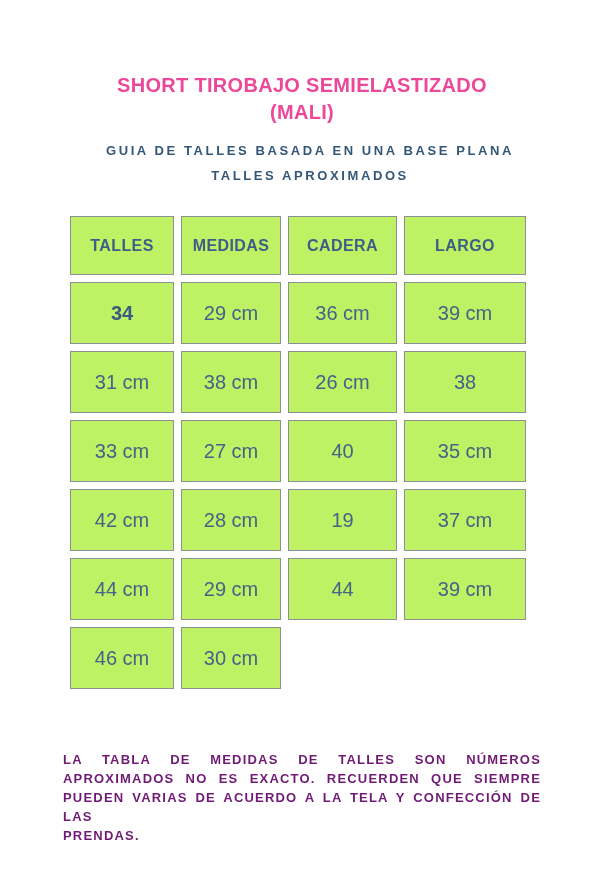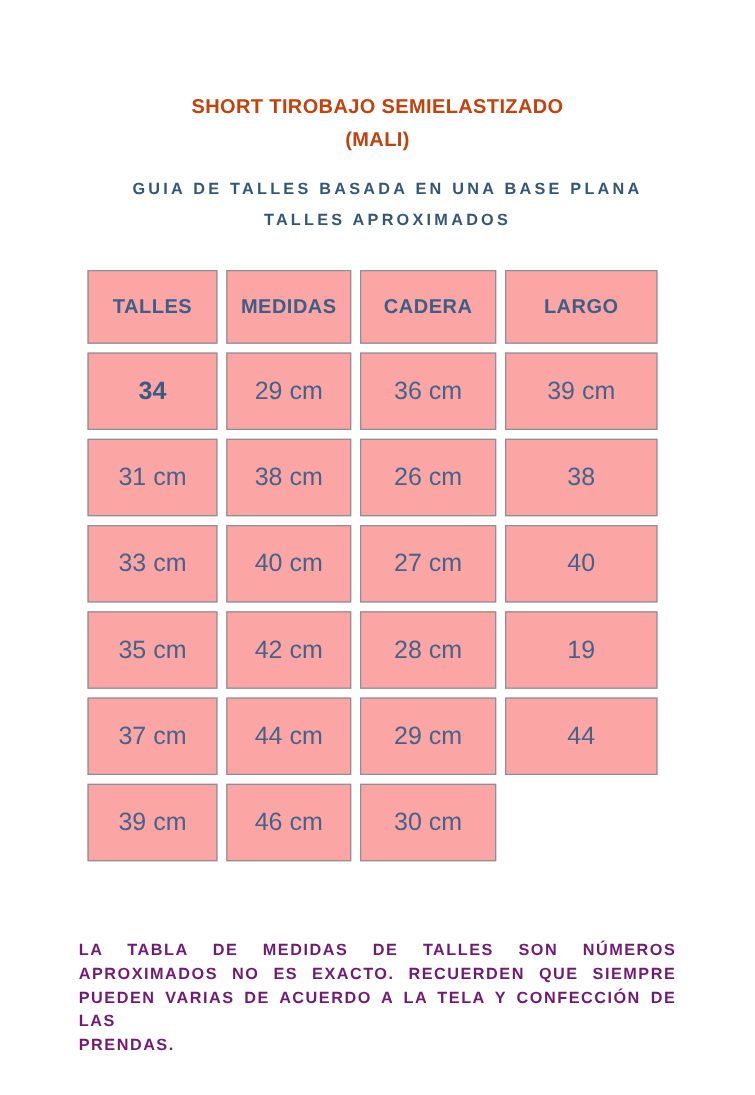--- a/index.html
+++ b/index.html
@@ -13,22 +13,22 @@
     overflow: hidden;
   }
 
   
   .title {
     position: absolute;
     top: 72px;
     left: 0;
     width: 604px;
     text-align: center;
-    color: #c2410c;
-    font-size: 16px;
+    color: #ec4899;
+    font-size: 20px;
     font-weight: 700;
     line-height: 27px;
     letter-spacing: 0.3px;
   }
   .title span { display: block; }
   .subtitle {
     position: absolute;
     top: 138px;
     left: 0;
     width: 604px;
@@ -47,21 +47,21 @@
     position: absolute;
     top: 216px;
     left: 70px;
     display: grid;
     grid-template-columns: 104px 100px 109px 122px;
     grid-template-rows: 59px repeat(6, 62px);
     column-gap: 7px;
     row-gap: 7px;
   }
   .cell {
-    background: #fca5a5;
+    background: #bef264;
     border: 1.5px solid #8b9096;
     display: flex;
     align-items: center;
     justify-content: center;
     color: #456288;
     font-size: 20px;
     font-weight: 400;
   }
   .cell.head {
     color: #3d5e86;
@@ -115,21 +115,20 @@
     <div class="cell">29 cm</div>
     <div class="cell">36 cm</div>
     <div class="cell">39 cm</div>
 
     <div class="cell">31 cm</div>
     <div class="cell">38 cm</div>
     <div class="cell">26 cm</div>
 
     <div class="cell">38</div>
     <div class="cell">33 cm</div>
-    <div class="cell">40 cm</div>
     <div class="cell">27 cm</div>
 
     <div class="cell">40</div>
     <div class="cell">35 cm</div>
     <div class="cell">42 cm</div>
     <div class="cell">28 cm</div>
 
     <div class="cell">19</div>
     <div class="cell">37 cm</div>
     <div class="cell">44 cm</div>

